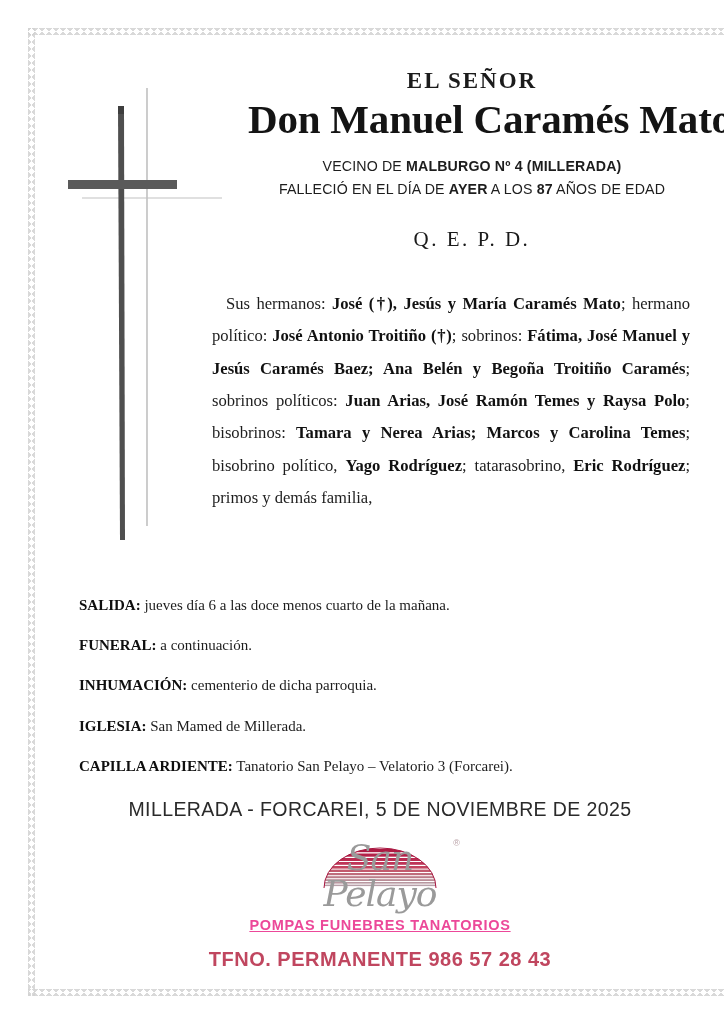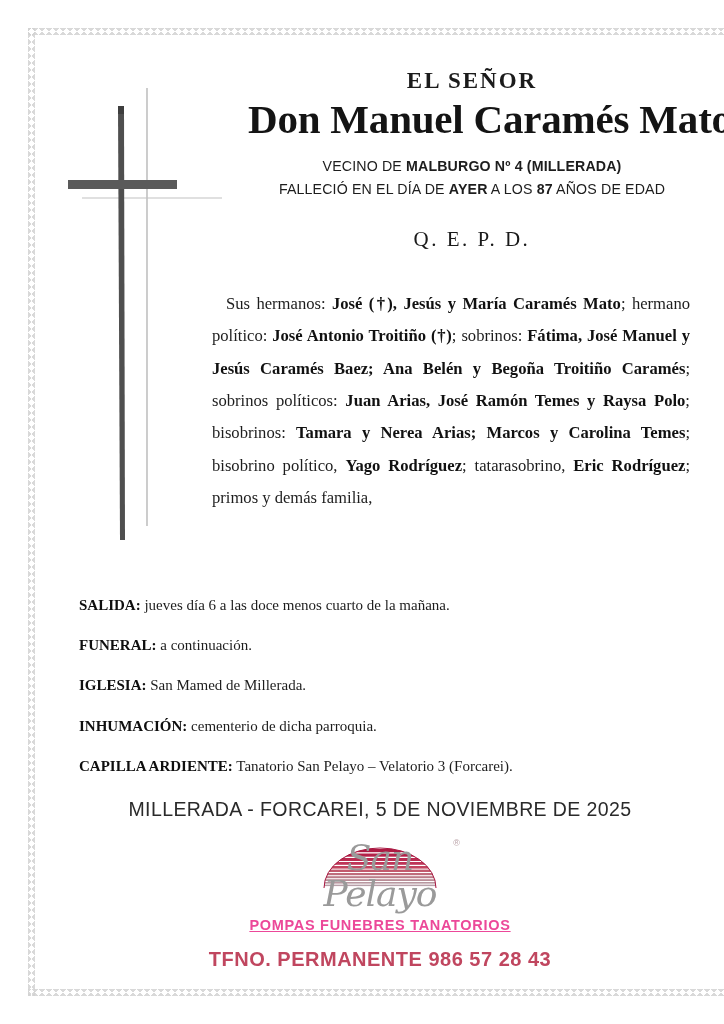--- a/index.html
+++ b/index.html
@@ -267,22 +267,22 @@
     </div>
     <div class="qepd">Q. E. P. D.</div>
   </div>
 
   <div class="family"><span>Sus hermanos: </span><b>José (†), Jesús y María Caramés Mato</b><span>; hermano político: </span><b>José Antonio Troitiño (†)</b><span>; sobrinos: </span><b>Fátima, José Manuel y Jesús Caramés Baez; Ana Belén y Begoña Troitiño Caramés</b><span>; sobrinos políticos: </span><b>Juan Arias, José Ramón Temes y Raysa Polo</b><span>; bisobrinos: </span><b>Tamara y Nerea Arias; Marcos y Carolina Temes</b><span>; bisobrino político, </span><b>Yago Rodríguez</b><span>; tatarasobrino, </span><b>Eric Rodríguez</b><span>; primos y demás familia,</span></div>
 
 
   <div class="details">
       <div class="detail-row"><span class="lbl">SALIDA:</span><span> jueves día 6 a las doce menos cuarto de la mañana.</span></div>
       <div class="detail-row"><span class="lbl">FUNERAL:</span><span> a continuación.</span></div>
+      <div class="detail-row"><span class="lbl">INHUMACIÓN:</span><span> cementerio de dicha parroquia.</span></div>
       <div class="detail-row"><span class="lbl">IGLESIA:</span><span> San Mamed de Millerada.</span></div>
-      <div class="detail-row"><span class="lbl">INHUMACIÓN:</span><span> cementerio de dicha parroquia.</span></div>
       <div class="detail-row"><span class="lbl">CAPILLA ARDIENTE:</span><span> Tanatorio San Pelayo – Velatorio 3 (Forcarei).</span></div>
     </div>
 
   <div class="placedate">MILLERADA - FORCAREI, 5 DE NOVIEMBRE DE 2025</div>
 
   <div class="logo-wrap">
     <div class="logo">
       <svg width="172" height="58" viewBox="0 0 172 58" xmlns="http://www.w3.org/2000/svg">
         <defs>
           <clipPath id="domeClip">

